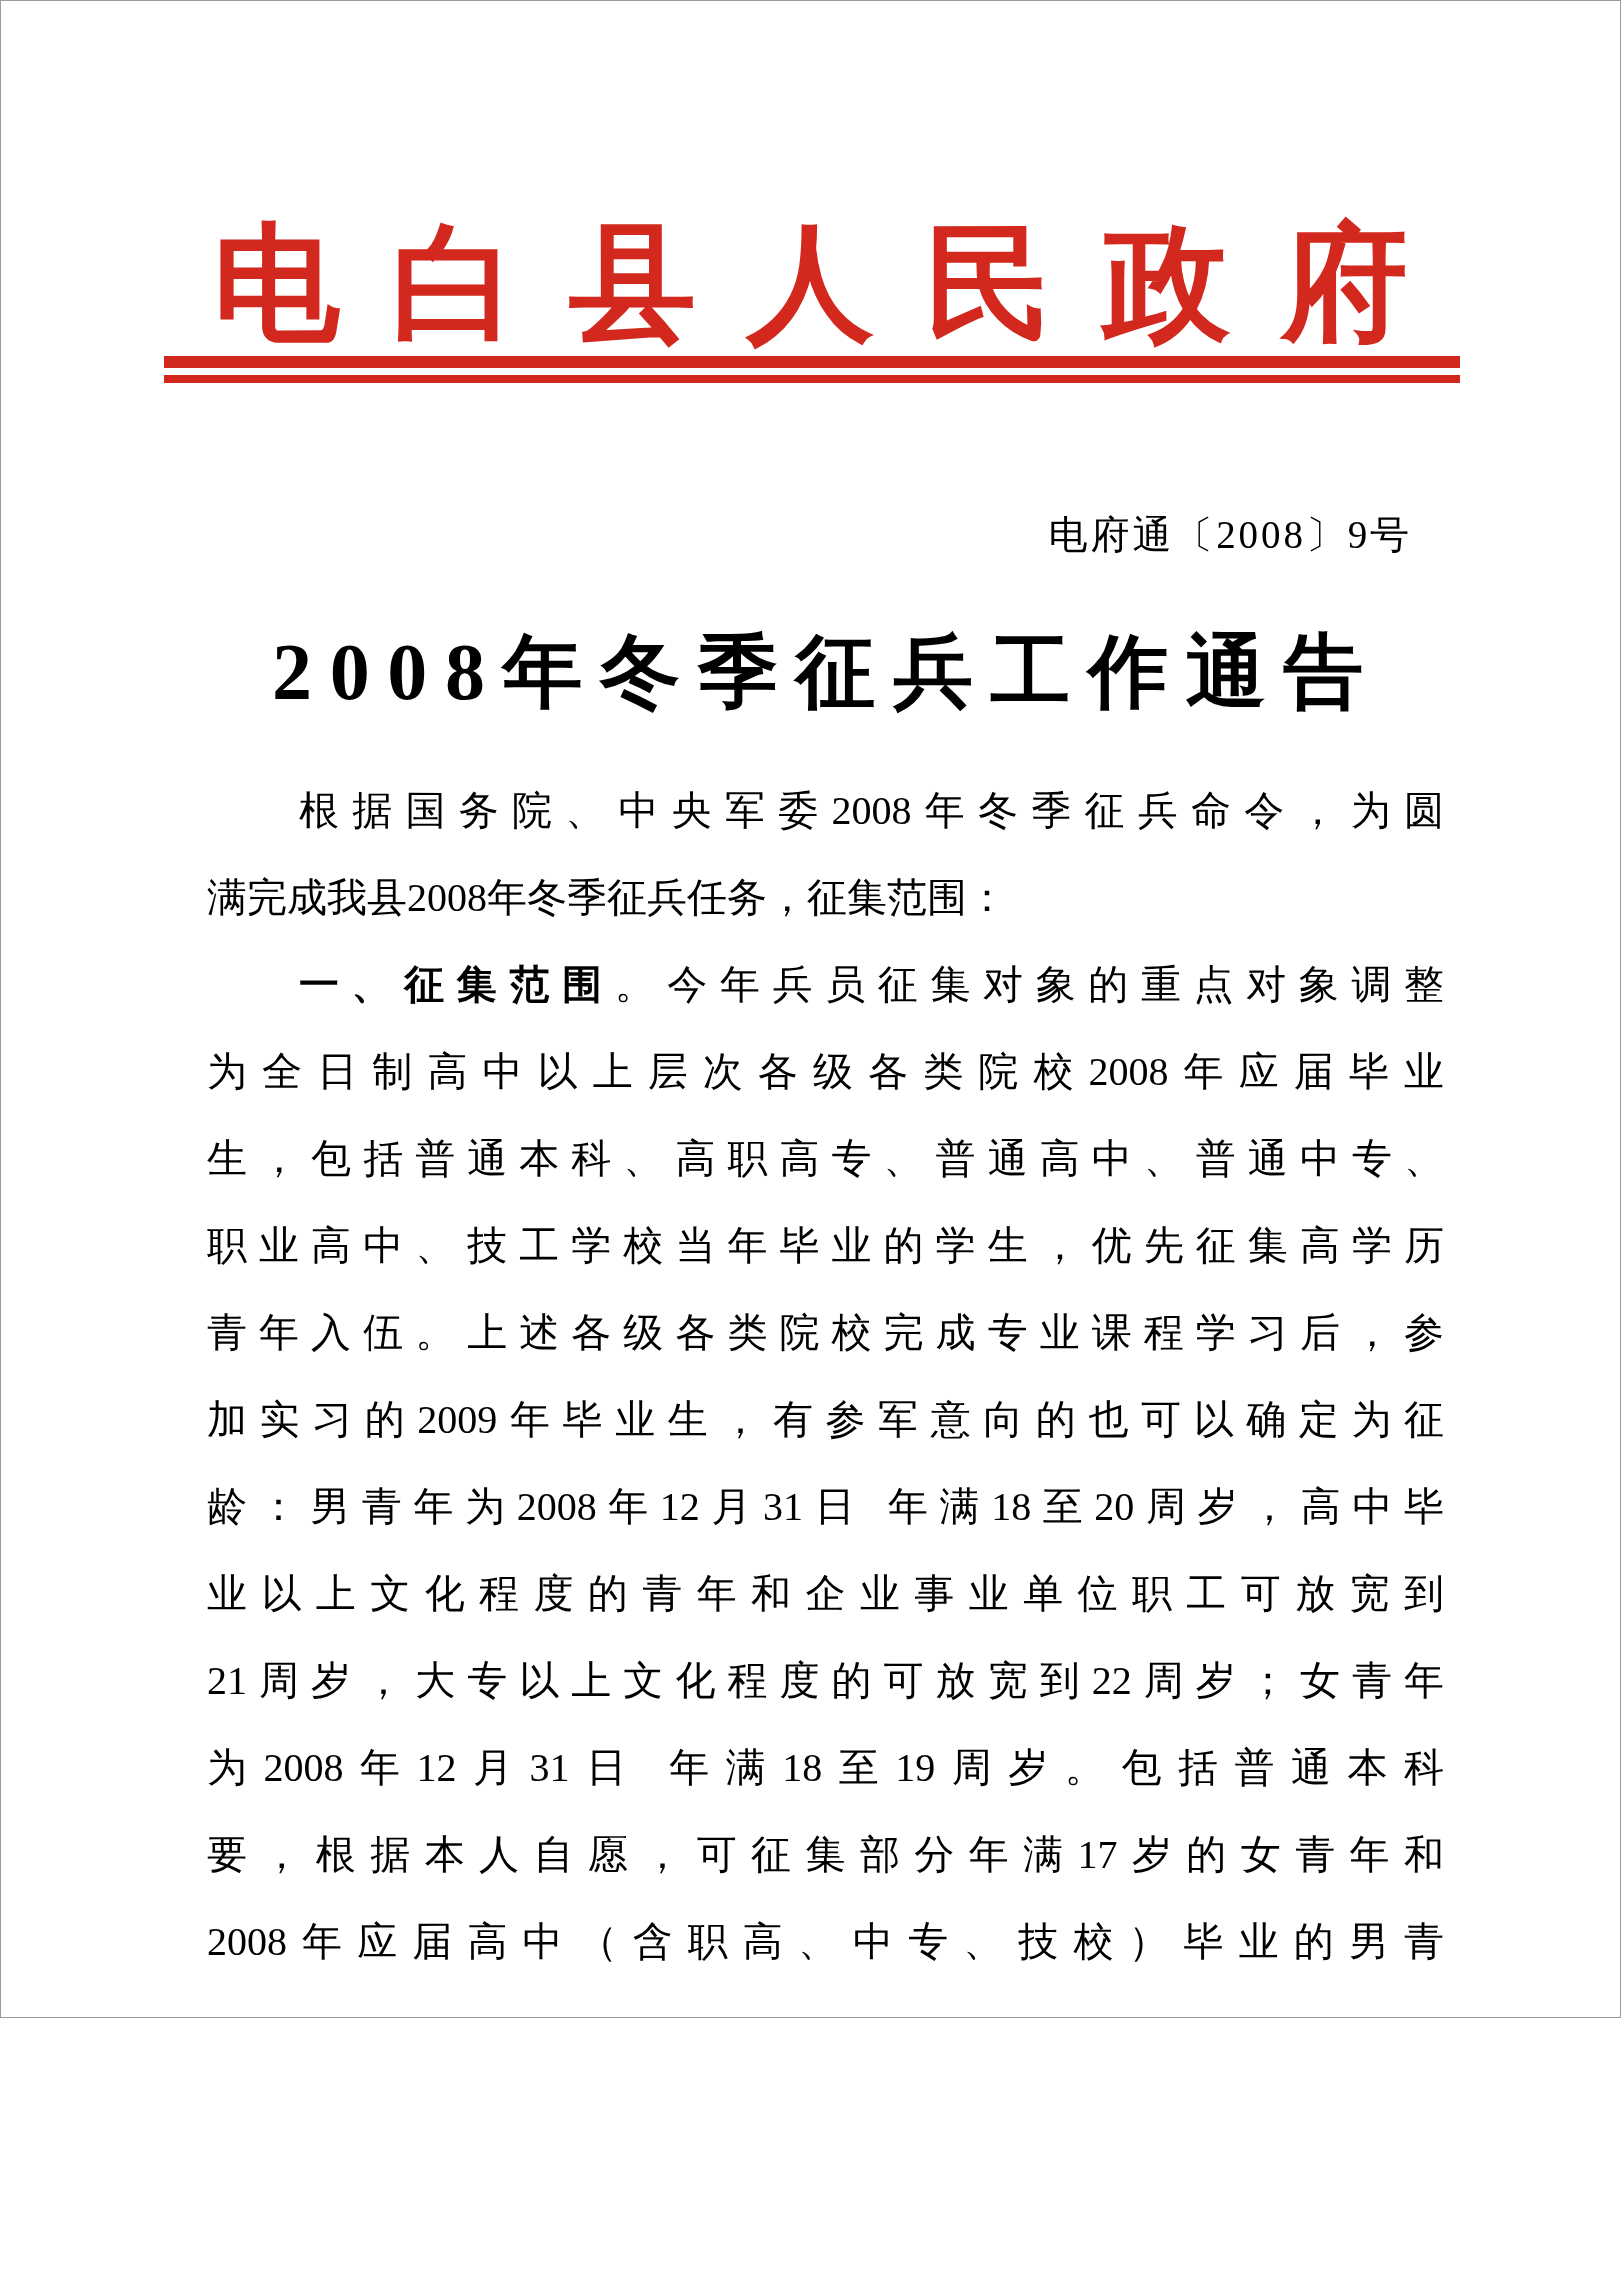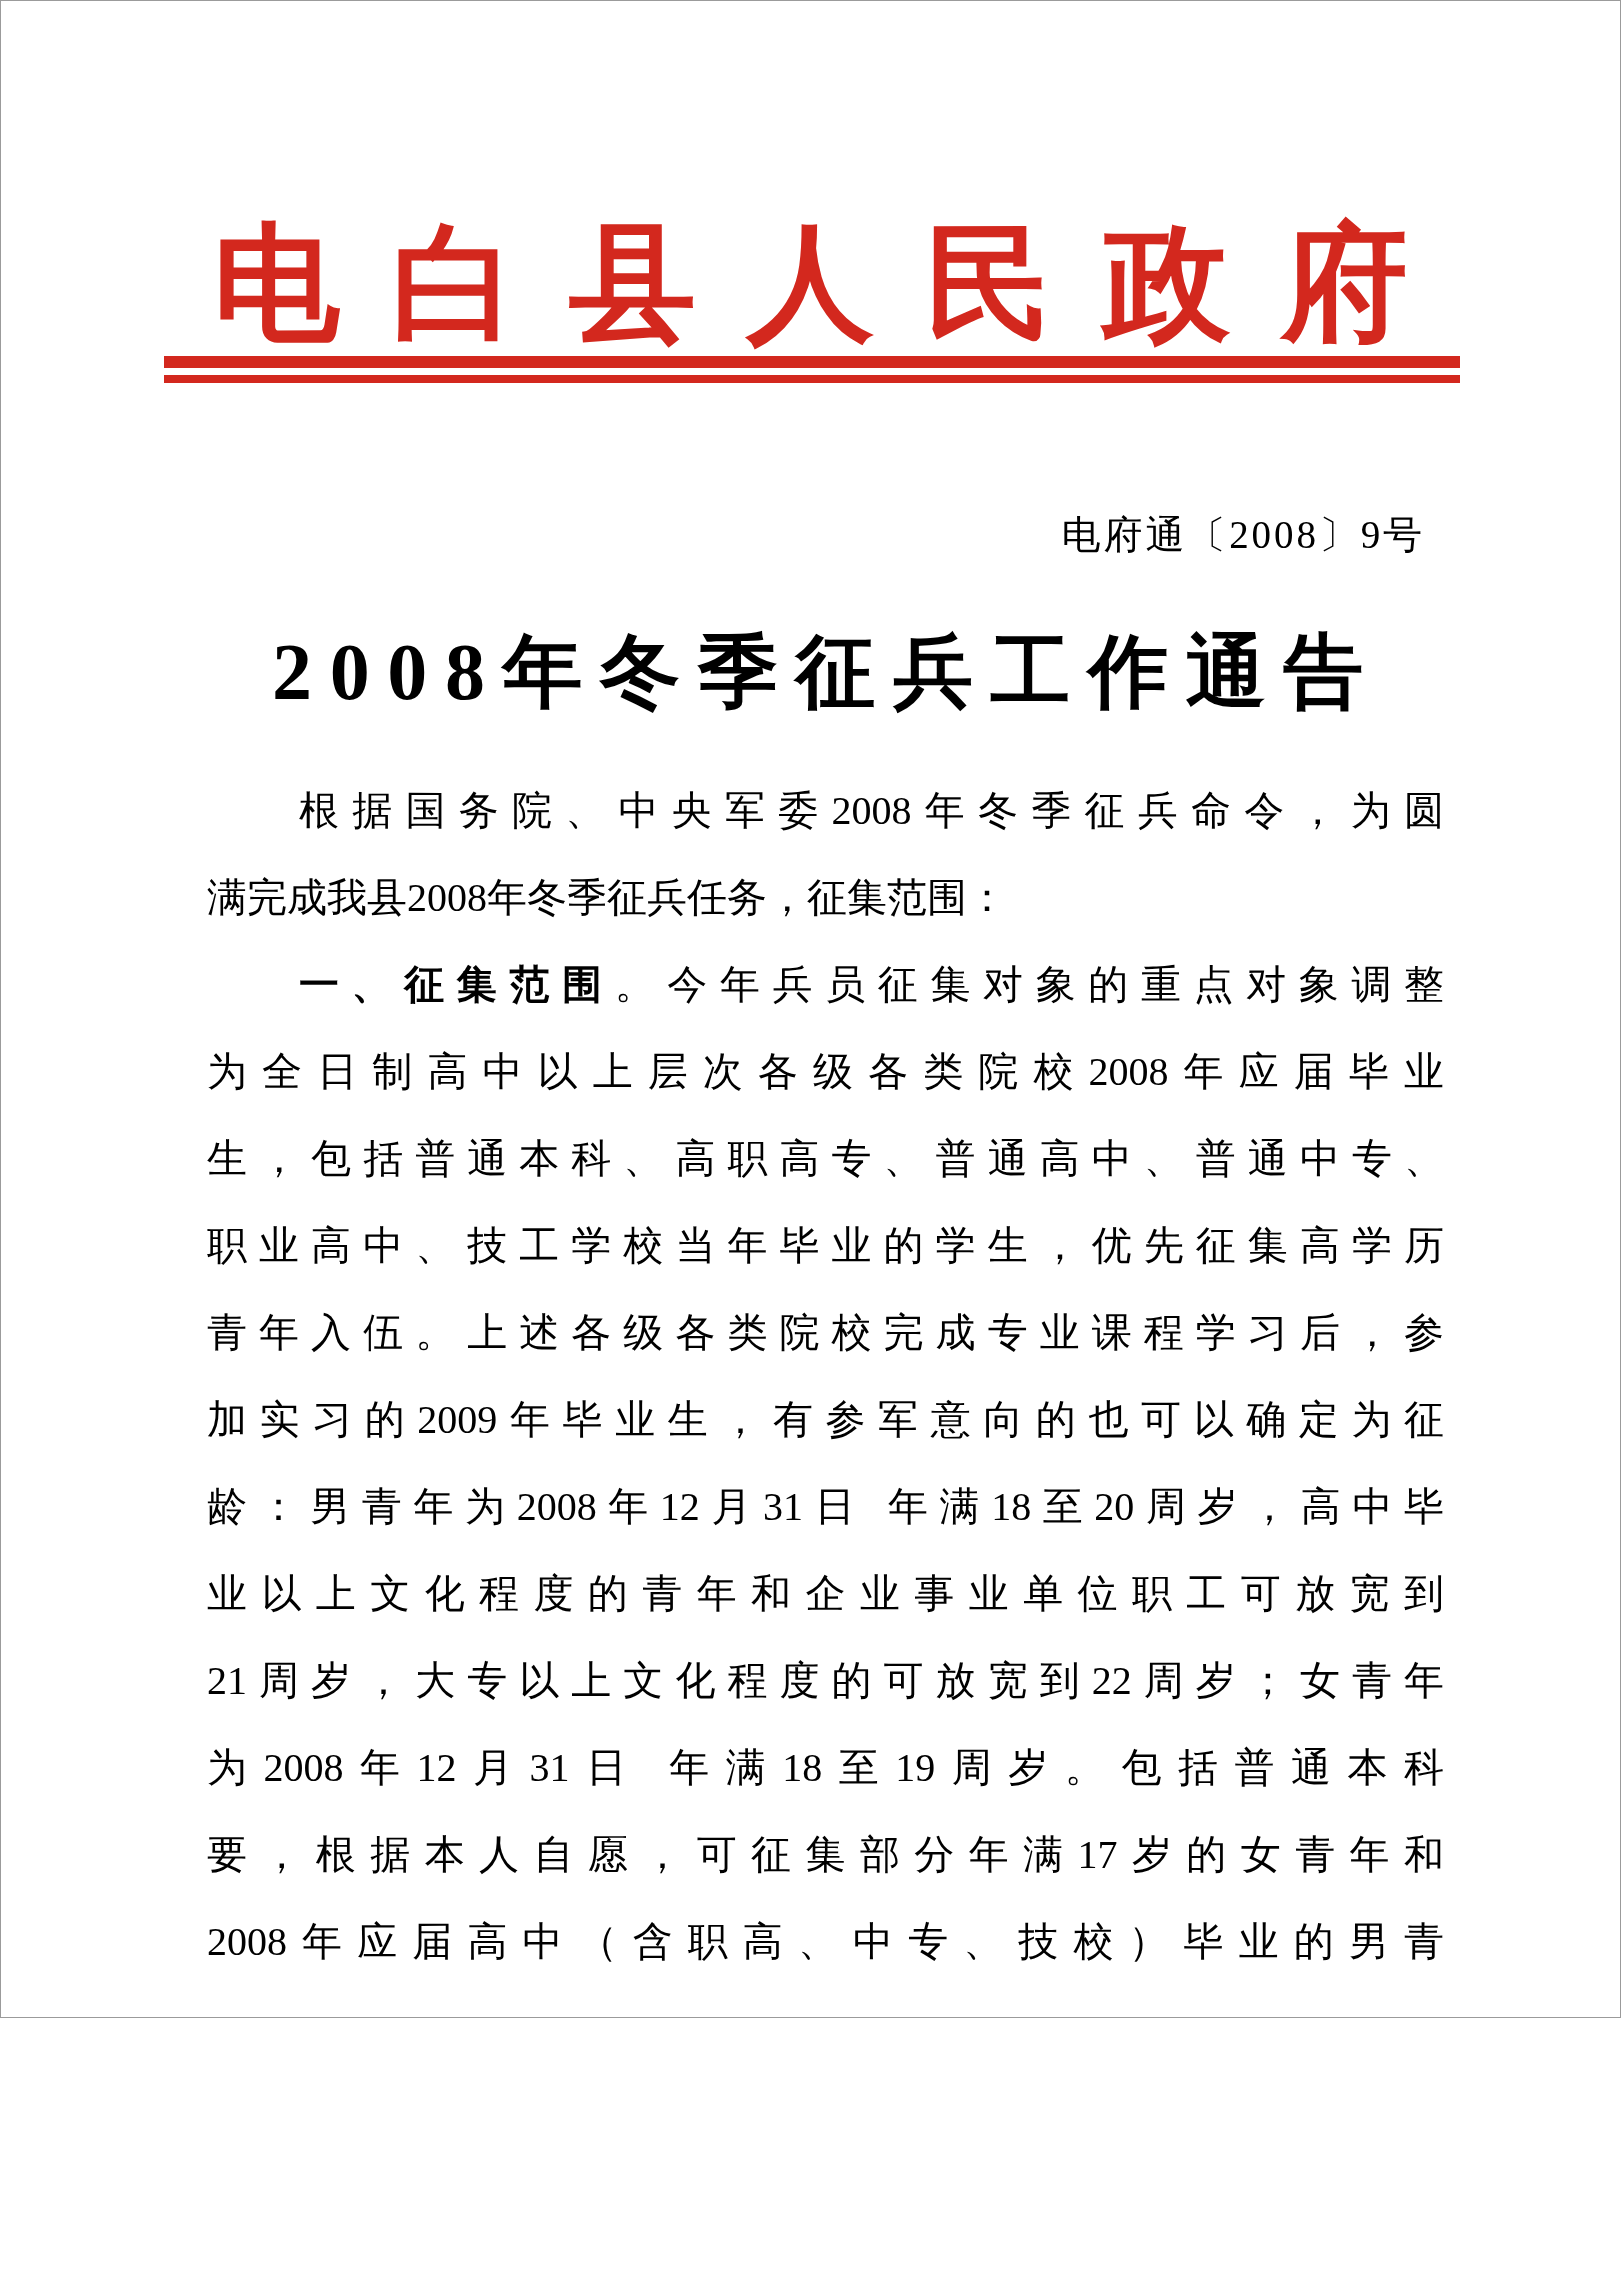--- a/index.html
+++ b/index.html
@@ -43,21 +43,21 @@
   }
   .rule-top-thick    { top: 355px;  height: 11.8px; }
   .rule-top-thin     { top: 374px;  height: 7.8px;  }
   .rule-bottom-thick { top: 2153px; height: 9.8px; }
   .rule-bottom-thin  { top: 2171px; height: 7.8px;  }
 
   
   .doc-number {
     position: absolute;
     top: 512px;
-    right: 195px;
+    right: 208px;
     font-size: 39px;
     line-height: 1.15;
     letter-spacing: 2.9px;
     white-space: nowrap;
   }
 
   
   .doc-title {
     position: absolute;
     top: 623px;

